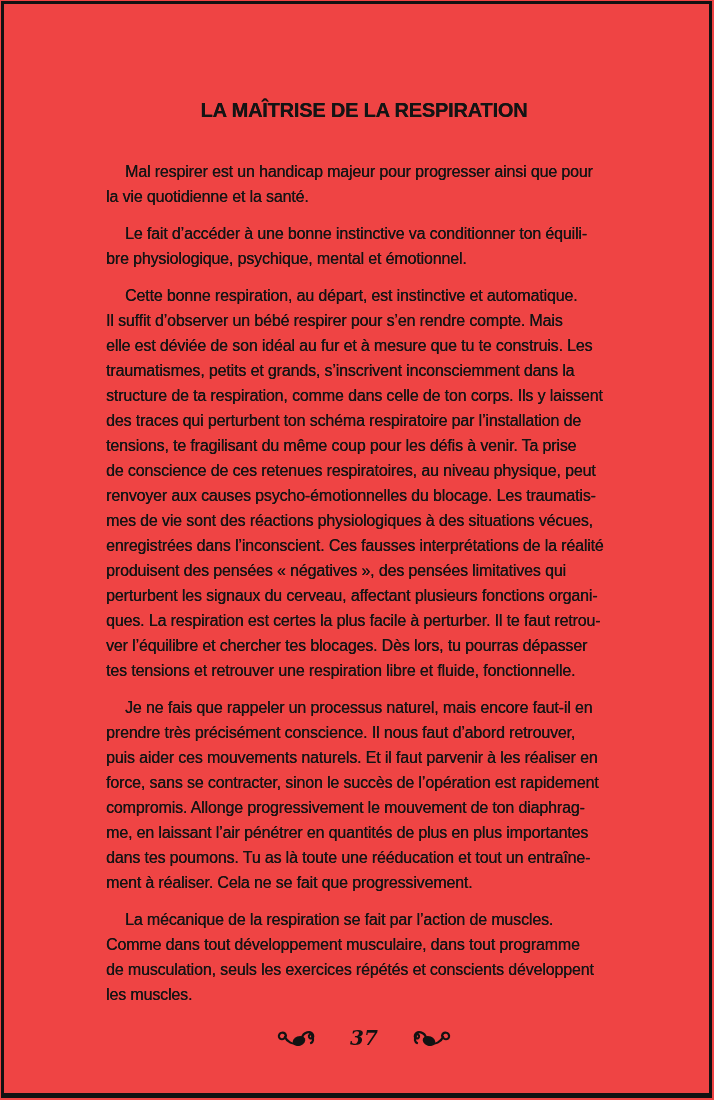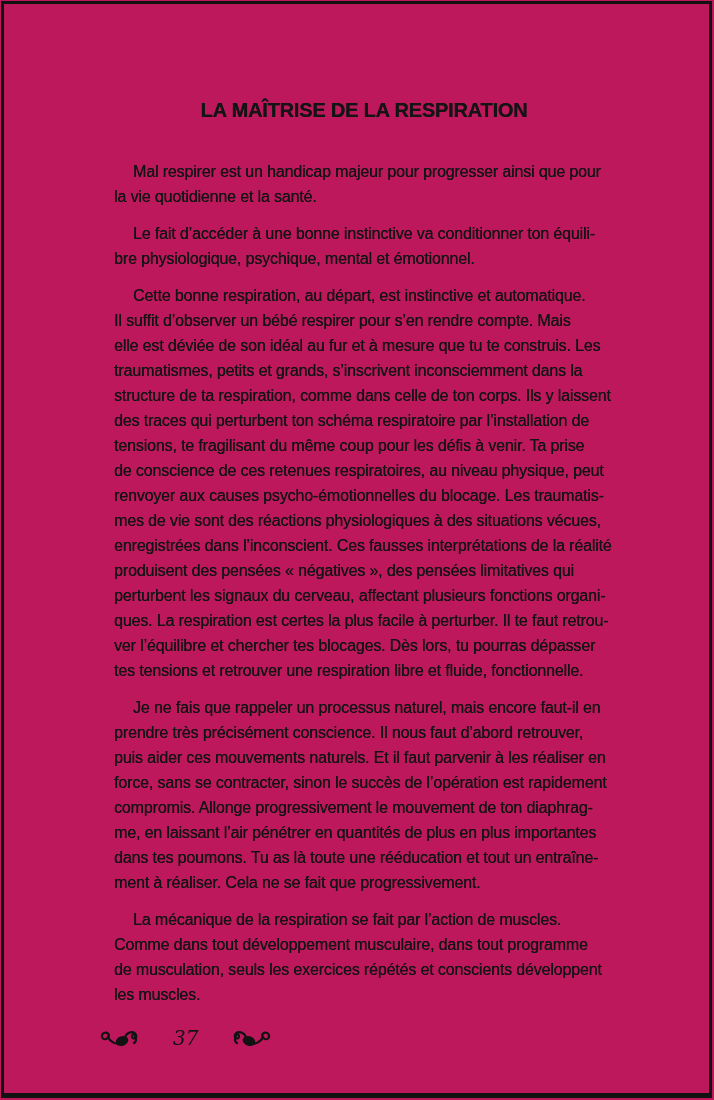--- a/index.html
+++ b/index.html
@@ -1,20 +1,20 @@
 <!DOCTYPE html>
 <html><head>
 <meta charset="utf-8">
 <style>
   html, body { margin: 0; padding: 0; background: #ffffff; }
   .page {
     position: relative;
     width: 714px;
     height: 1100px;
-    background: #be185d;
+    background: #ef4444;
     overflow: hidden;
     font-family: "Liberation Sans", sans-serif;
     color: #141414;
   }
   .frame {
     position: absolute;
     left: 1px; top: 1px; right: 2px; bottom: 2px;
     border: 3px solid #121212;
     border-bottom-width: 5px;
     pointer-events: none;
@@ -28,37 +28,38 @@
   .title {
     font-size: 20px;
     line-height: 26px;
     font-weight: 700;
     letter-spacing: -0.2px;
     text-align: center;
     margin: 0 0 36px 0;
     text-shadow: 0.2px 0 0 currentColor;
   }
   .body-text p {
-    margin: 0 0 12px 16px;
+    margin: 0 0 12px 8px;
     font-size: 16px;
     line-height: 25px;
     letter-spacing: -0.15px;
     text-indent: 19px;
     white-space: pre-line;
     text-shadow: 0.2px 0 0 currentColor;
   }
   .footer {
     position: absolute;
     left: 98px;
     width: 532px;
     top: 1026px;
     display: flex;
-    justify-content: flex-start;
+    justify-content: center;
     align-items: center;
     gap: 33px;
+    font-weight: bold;
   }
   .page-number {
     font-family: "DejaVu Serif", serif;
     font-style: italic;
     font-size: 20px;
     line-height: 1;
     color: #121212;
   }
   .fleuron { width: 42px; height: 24px; display: block; }
   .fleuron.mirror { transform: scaleX(-1); }

